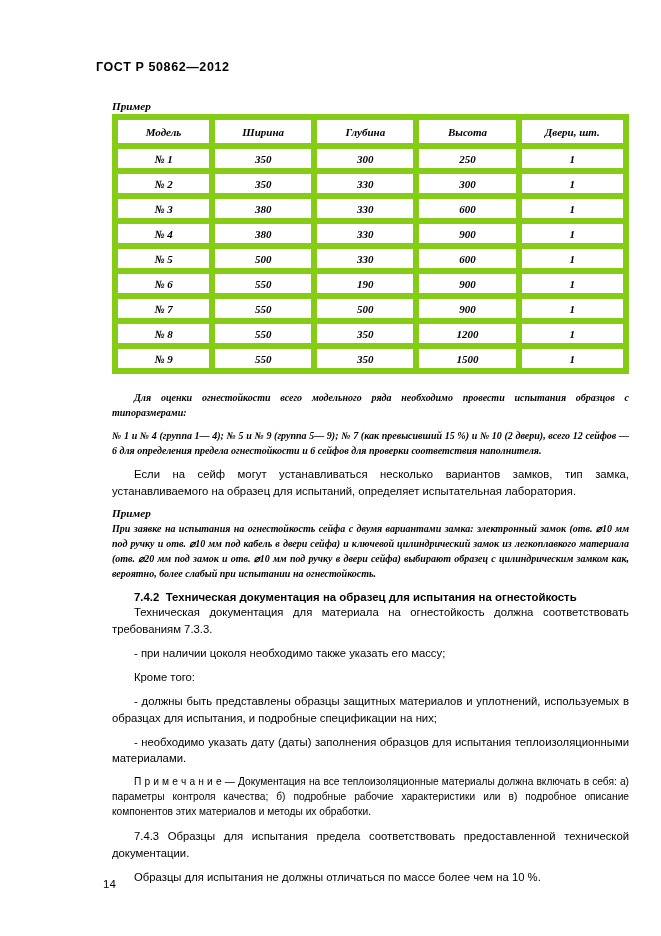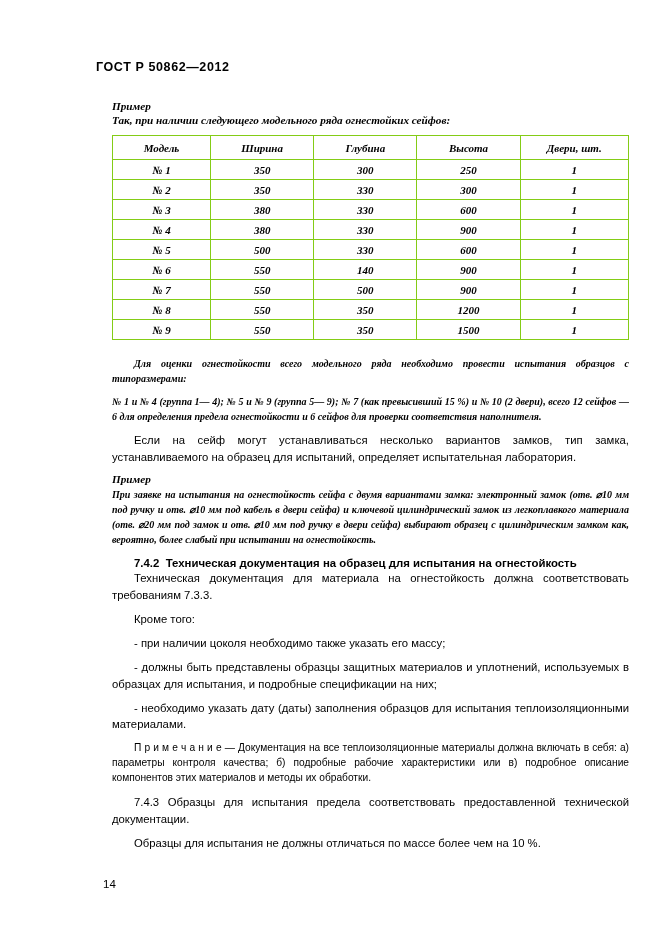--- a/index.html
+++ b/index.html
@@ -48,21 +48,21 @@
     font-size: 11.2px;
     margin-bottom: 9px;
   }
   table.models {
     border-collapse: collapse;
     width: 100%;
     margin: 0 auto 16px auto;
     table-layout: fixed;
   }
   table.models th, table.models td {
-    border: 1px solid #84cc16;
+    border: 6px solid #84cc16;
     text-align: center;
     font-style: italic;
     font-weight: bold;
     font-size: 11px;
     height: 19px;
     padding: 0;
   }
   table.models th {
     height: 23px;
   }
@@ -111,21 +111,20 @@
 </head>
 <body>
 
 <div class="page">
 
   <div class="doc-header">ГОСТ Р 50862—2012</div>
 
   <div class="body-col">
 
     <div class="ital-lead">Пример</div>
-    <div class="ital-sub">Так, при наличии следующего модельного ряда огнестойких сейфов:</div>
 
     <table class="models">
       <colgroup>
         <col style="width:19%">
         <col style="width:20%">
         <col style="width:20%">
         <col style="width:20%">
         <col style="width:21%">
       </colgroup>
       <thead>
@@ -169,21 +168,21 @@
         <tr>
           <td>№ 5</td>
           <td>500</td>
           <td>330</td>
           <td>600</td>
           <td>1</td>
         </tr>
         <tr>
           <td>№ 6</td>
           <td>550</td>
-          <td>140</td>
+          <td>190</td>
           <td>900</td>
           <td>1</td>
         </tr>
         <tr>
           <td>№ 7</td>
           <td>550</td>
           <td>500</td>
           <td>900</td>
           <td>1</td>
         </tr>
@@ -208,22 +207,22 @@
     <p class="para-it noind">№ 1 и № 4 (группа 1— 4); № 5 и № 9 (группа 5— 9); № 7 (как превысивший 15 %) и № 10 (2 двери), всего 12 сейфов — 6 для определения предела огнестойкости и 6 сейфов для проверки соответствия наполнителя.</p>
 
     <p class="para">Если на сейф могут устанавливаться несколько вариантов замков, тип замка, устанавливаемого на образец для испытаний, определяет испытательная лаборатория.</p>
 
     <div class="ital-lead">Пример</div>
     <p class="para-it noind">При заявке на испытания на огнестойкость сейфа с двумя вариантами замка: электронный замок (отв. ⌀10 мм под ручку и отв. ⌀10 мм под кабель в двери сейфа) и ключевой цилиндрический замок из легкоплавкого материала (отв. ⌀20 мм под замок и отв. ⌀10 мм под ручку в двери сейфа) выбирают образец с цилиндрическим замком как, вероятно, более слабый при испытании на огнестойкость.</p>
 
     <div class="sec-head"><span>7.4.2</span>&nbsp; <span>Техническая документация на образец для испытания на огнестойкость</span></div>
 
     <p class="para">Техническая документация для материала на огнестойкость должна соответствовать требованиям 7.3.3.</p>
+    <p class="para">- при наличии цоколя необходимо также указать его массу;</p>
     <p class="para">Кроме того:</p>
-    <p class="para">- при наличии цоколя необходимо также указать его массу;</p>
     <p class="para">- должны быть представлены образцы защитных материалов и уплотнений, используемых в образцах для испытания, и подробные спецификации на них;</p>
     <p class="para">- необходимо указать дату (даты) заполнения образцов для испытания теплоизоляционными материалами.</p>
 
     <p class="note">П р и м е ч а н и е — Документация на все теплоизоляционные материалы должна включать в себя: а) параметры контроля качества; б) подробные рабочие характеристики или в) подробное описание компонентов этих материалов и методы их обработки.</p>
 
     <p class="para">7.4.3  Образцы для испытания предела соответствовать предоставленной технической документации.</p>
     <p class="para">Образцы для испытания не должны отличаться по массе более чем на 10 %.</p>
 
   </div>
 

